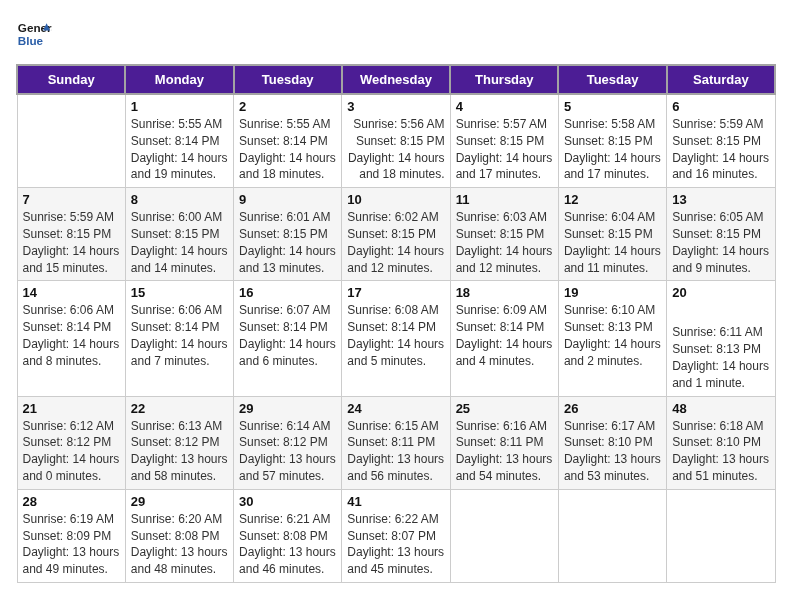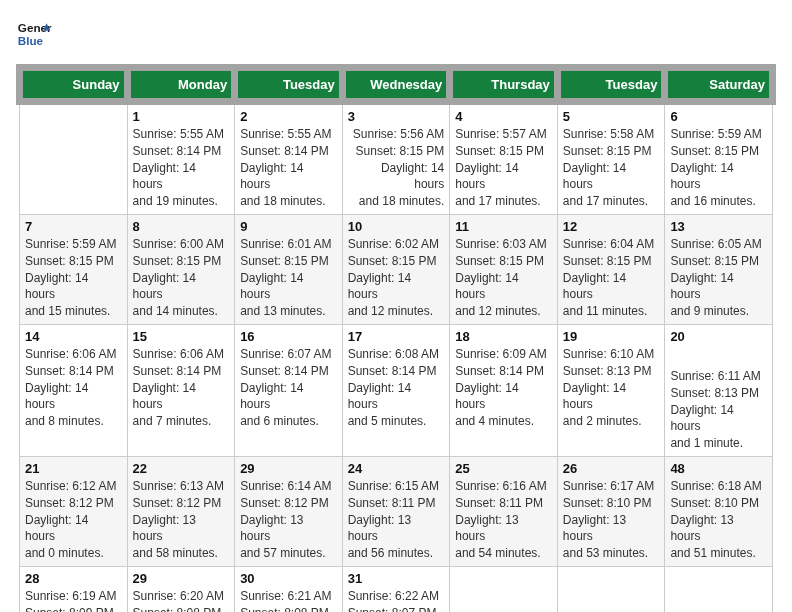--- a/index.html
+++ b/index.html
@@ -35,27 +35,27 @@
       font-size: 16px;
       color: #333;
       margin-top: 2px;
     }
     table {
       width: 100%;
       border-collapse: collapse;
       table-layout: fixed;
     }
     thead tr th {
-      background-color: #15803d;
+      background-color: #4c1d95;
       color: #fff;
       font-size: 13px;
       font-weight: bold;
       padding: 6px 4px;
-      text-align: right;
-      border: 7px solid #a3a3a3;
+      text-align: center;
+      border: 2px solid #a3a3a3;
     }
     tbody tr td {
       border: 1px solid #ccc;
       vertical-align: top;
       padding: 4px 5px;
       font-size: 11px;
       color: #222;
       height: 80px;
     }
     tbody tr:nth-child(even) td {
@@ -319,21 +319,21 @@
 and 48 minutes.</div>
         </td>
         <td>
           <div class="day-number">30</div>
           <div class="day-info" style="white-space: pre-line;">Sunrise: 6:21 AM
 Sunset: 8:08 PM
 Daylight: 13 hours
 and 46 minutes.</div>
         </td>
         <td>
-          <div class="day-number">31</div>
+          <div class="day-number">41</div>
           <div class="day-info" style="white-space: pre-line;">Sunrise: 6:22 AM
 Sunset: 8:07 PM
 Daylight: 13 hours
 and 45 minutes.</div>
         </td>
         <td class="empty-cell"></td>
         <td class="empty-cell"></td>
         <td class="empty-cell"></td>
       </tr>
     </tbody>

